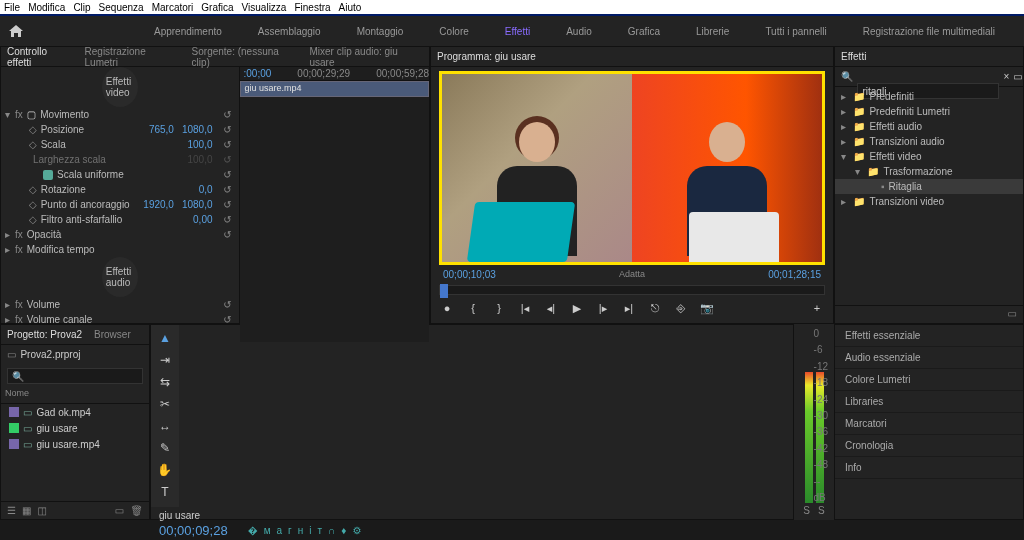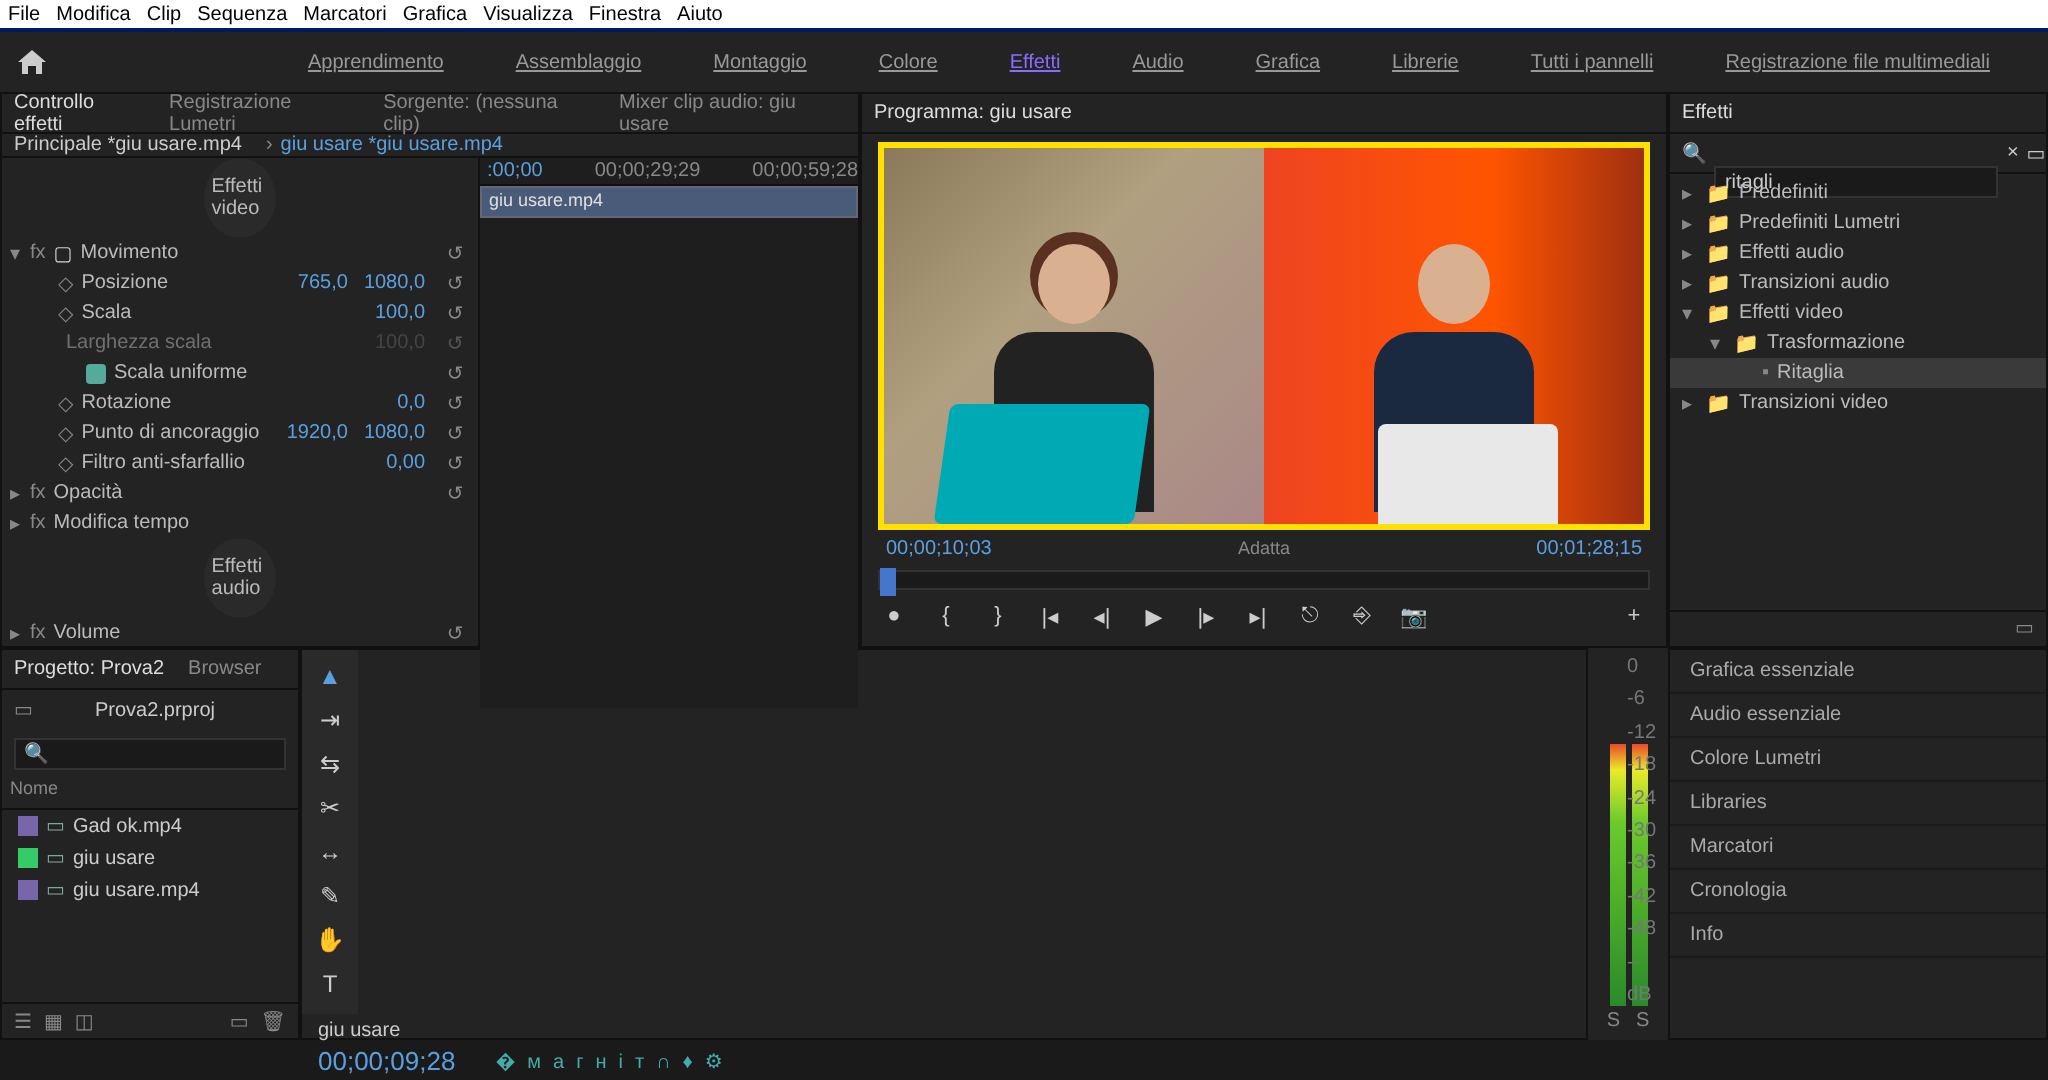--- a/index.html
+++ b/index.html
@@ -6,21 +6,21 @@
 body { background: #1a1a1a; color: #ccc; width: 1024px; height: 540px; overflow: hidden; }
 
 
 .menubar { background: #fff; color: #000; height: 16px; display: flex; align-items: center; padding: 0 4px; gap: 8px; border-bottom: 2px solid #001a66; }
 .menubar span { font-size: 10px; cursor: default; }
 
 
 .topnav { background: #232323; height: 30px; display: flex; align-items: center; padding: 0 8px; }
 .home-ico { width: 16px; height: 14px; margin-right: 130px; }
 .topnav-items { display: flex; gap: 36px; }
-.topnav-items span { color: #999; font-size: 10px; cursor: pointer; text-decoration: underline; }
+.topnav-items span { color: #999; font-size: 10px; cursor: pointer; }
 .topnav-items span.active { color: #8a6cff; }
 
 
 .rowA { display: flex; height: 278px; }
 .rowB { display: flex; height: 196px; }
 
 
 .panel { background: #232323; border: 1px solid #111; display: flex; flex-direction: column; }
 .panel-tabs { display: flex; align-items: center; height: 20px; border-bottom: 1px solid #111; padding: 0 6px; gap: 12px; }
 .panel-tabs span { color: #888; font-size: 10px; }
@@ -83,21 +83,21 @@
 .tree-row .fold { color: #888; }
 .tree-row .tw { width: 8px; color: #888; }
 
 
 .right-links { width: 190px; }
 .link-row { height: 22px; display: flex; align-items: center; padding: 0 10px; border-bottom: 1px solid #1a1a1a; color: #aaa; font-size: 10px; cursor: pointer; }
 
 
 .proj-panel { width: 150px; }
 .proj-head { padding: 4px 6px; }
-.proj-head .name { color: #ccc; font-size: 10px; margin-left: 27px; }
+.proj-head .name { color: #ccc; font-size: 10px; }
 .proj-search { width: 100%; background: #1a1a1a; border: 1px solid #333; color: #888; height: 16px; padding: 0 4px; margin: 4px 6px; width: calc(100% - 12px); }
 .proj-list { flex: 1; padding: 0 4px; }
 .proj-col { height: 16px; color: #888; font-size: 9px; padding: 0 4px; border-bottom: 1px solid #111; }
 .proj-item { display: flex; align-items: center; height: 16px; gap: 4px; padding: 0 4px; }
 .proj-item .sw { width: 10px; height: 10px; }
 .proj-item .ic { color: #7a9; font-size: 10px; }
 .proj-foot { height: 18px; border-top: 1px solid #111; display:flex; gap:6px; align-items:center; padding:0 6px; color:#888;}
 
 
 .tl-panel { flex: 1; display: flex; }
@@ -153,25 +153,20 @@
 
 <div class="rowA">
 
   <div class="panel fx-panel">
     <div class="panel-tabs">
       <span class="on">Controllo effetti</span>
       <span>Registrazione Lumetri</span>
       <span>Sorgente: (nessuna clip)</span>
       <span>Mixer clip audio: giu usare</span>
     </div>
-    <div class="fx-src">
-      <span class="name2">Principale *giu usare.mp4</span>
-      <span class="caret">›</span>
-      <span class="name">giu usare *giu usare.mp4</span>
-    </div>
     <div class="fx-body">
       <div class="fx-props">
         <div class="fx-row head">
             <span class="lbl">Effetti video</span>
           </div>
         <div class="fx-row">
             <span class="tw">▾</span>
             <span style="color:#888;margin-right:4px">fx</span>
             <span style="margin-right:4px">▢</span>
             <span class="lbl">Movimento</span>
@@ -451,21 +446,21 @@
       <div class="bar"></div>
       <div class="bar"></div>
     </div>
     <div class="lbl">
         <span>S</span>
         <span>S</span>
       </div>
   </div>
 
   <div class="panel right-links" id="right-links">
-      <div class="link-row">Grafica essenziale</div>
+      <div class="link-row">Effetti essenziale</div>
       <div class="link-row">Audio essenziale</div>
       <div class="link-row">Colore Lumetri</div>
       <div class="link-row">Libraries</div>
       <div class="link-row">Marcatori</div>
       <div class="link-row">Cronologia</div>
       <div class="link-row">Info</div>
     </div>
 </div>
 
 </body></html>

